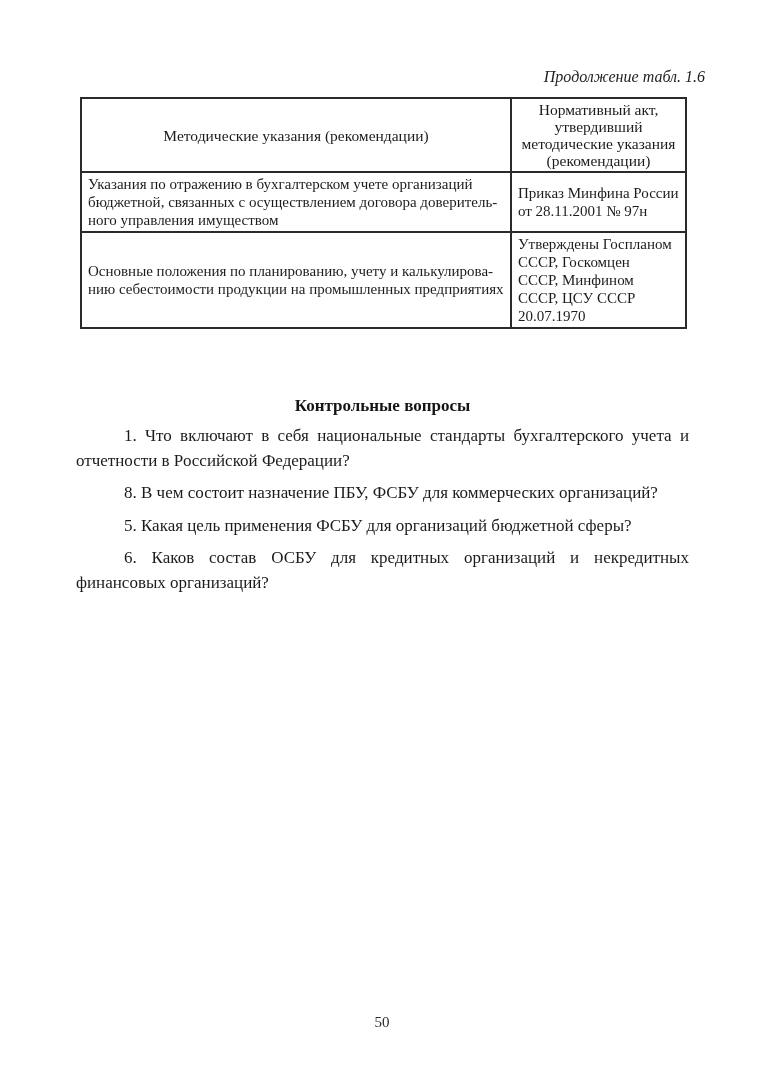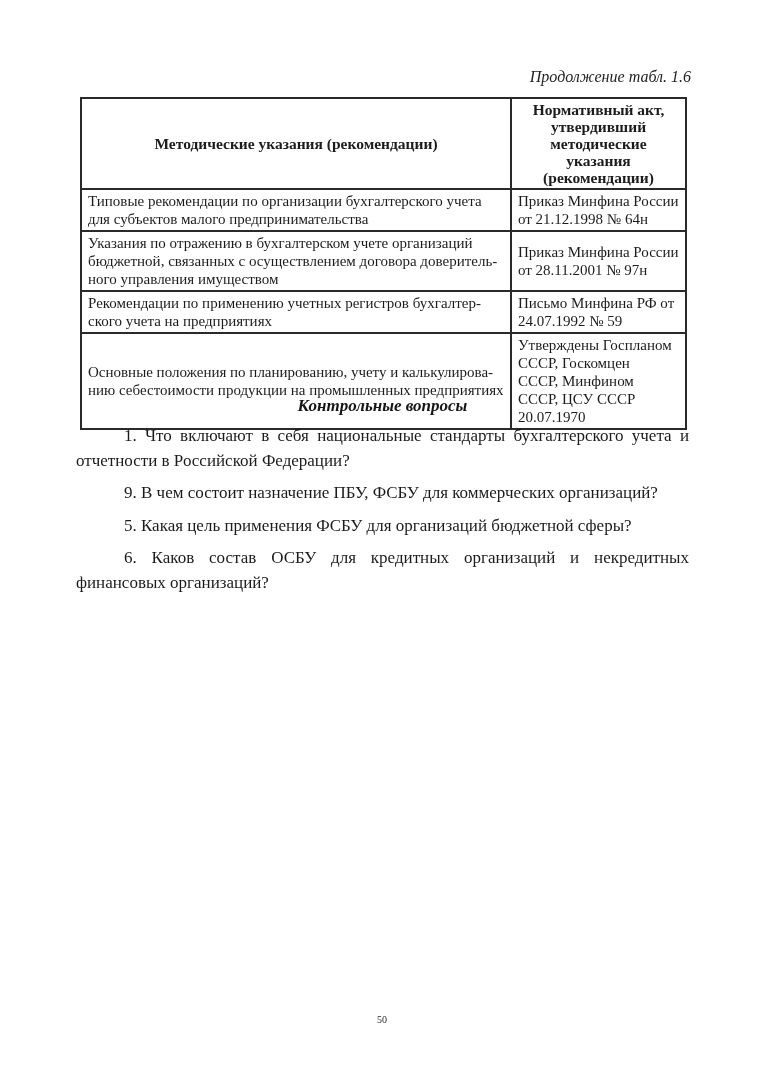--- a/index.html
+++ b/index.html
@@ -12,21 +12,21 @@
     width: 764px;
     height: 1080px;
     background: #ffffff;
     font-family: "Liberation Serif", "DejaVu Serif", serif;
     color: #1a1a1a;
     overflow: hidden;
   }
   .continuation {
     position: absolute;
     top: 68px;
-    right: 73px;
+    right: 59px;
     font-style: italic;
     font-size: 16px;
     color: #222;
   }
   table.doc-table {
     position: absolute;
     left: 80px;
     top: 97px;
     width: 605px;
     border-collapse: collapse;
@@ -38,21 +38,21 @@
   table.doc-table th,
   table.doc-table td {
     border: 2px solid #2a2a2a;
     vertical-align: middle;
     padding: 2px 6px;
     white-space: pre-line;
   }
   col.c1 { width: 430px; }
   col.c2 { width: 175px; }
   table.doc-table th {
-    font-weight: bold;
+    font-weight: normal;
     text-align: center;
     font-size: 15.5px;
     line-height: 17px;
   }
   th.h1 { height: 66px; }
   td { text-align: left; }
   tr.r1 td { height: 32px; }
   tr.r2 td { height: 50px; }
   tr.r3 td { height: 33px; }
   tr.r4 td { height: 85px; }
@@ -61,37 +61,36 @@
     left: 68px;
     top: 396px;
     width: 629px;
   }
   .q-heading {
     margin: 0 0 8px 0;
     font-size: 17px;
     font-weight: bold;
     text-align: center;
     color: #151515;
-    font-style: italic;
   }
   .q {
     margin: 8px;
     font-size: 17px;
     line-height: 24.5px;
     text-align: justify;
     text-indent: 48px;
     color: #1b1b1b;
   }
   .pageno {
     position: absolute;
     top: 1014px;
     left: 0;
     width: 764px;
     text-align: center;
-    font-size: 10px;
+    font-size: 15px;
     color: #2a2a2a;
   }
 </style>
 </head>
 <body>
 
 <div class="page">
 
   <div class="continuation">Продолжение табл. 1.6</div>
 
@@ -103,54 +102,42 @@
     <thead>
       <tr>
         <th class="h1">Методические указания (рекомендации)</th>
         <th class="h1">Нормативный акт,
 утвердивший
 методические указания
 (рекомендации)</th>
       </tr>
     </thead>
     <tbody>
-      <tr class="r1">
-        <td>Типовые рекомендации по организации бухгалтерского учета
-для субъектов малого предпринимательства</td>
-        <td>Приказ Минфина России
-от 21.12.1998 № 64н</td>
-      </tr>
       <tr class="r2">
         <td>Указания по отражению в бухгалтерском учете организаций
 бюджетной, связанных с осуществлением договора доверитель-
 ного управления имуществом</td>
         <td>Приказ Минфина России
 от 28.11.2001 № 97н</td>
-      </tr>
-      <tr class="r3">
-        <td>Рекомендации по применению учетных регистров бухгалтер-
-ского учета на предприятиях</td>
-        <td>Письмо Минфина РФ от
-24.07.1992 № 59</td>
       </tr>
       <tr class="r4">
         <td>Основные положения по планированию, учету и калькулирова-
 нию себестоимости продукции на промышленных предприятиях</td>
         <td>Утверждены Госпланом
 СССР, Госкомцен
 СССР, Минфином
 СССР, ЦСУ СССР
 20.07.1970</td>
       </tr>
     </tbody>
   </table>
 
   <div class="body-text">
     <h2 class="q-heading">Контрольные вопросы</h2>
     <p class="q">1. Что включают в себя национальные стандарты бухгалтерского учета и отчетности в Российской Федерации?</p>
-    <p class="q">9. В чем состоит назначение ПБУ, ФСБУ для коммерческих организаций?</p>
+    <p class="q">8. В чем состоит назначение ПБУ, ФСБУ для коммерческих организаций?</p>
     <p class="q">5. Какая цель применения ФСБУ для организаций бюджетной сферы?</p>
     <p class="q">6. Каков состав ОСБУ для кредитных организаций и некредитных финансовых организаций?</p>
   </div>
 
   <div class="pageno">50</div>
 
 </div>
 
 </body></html>

